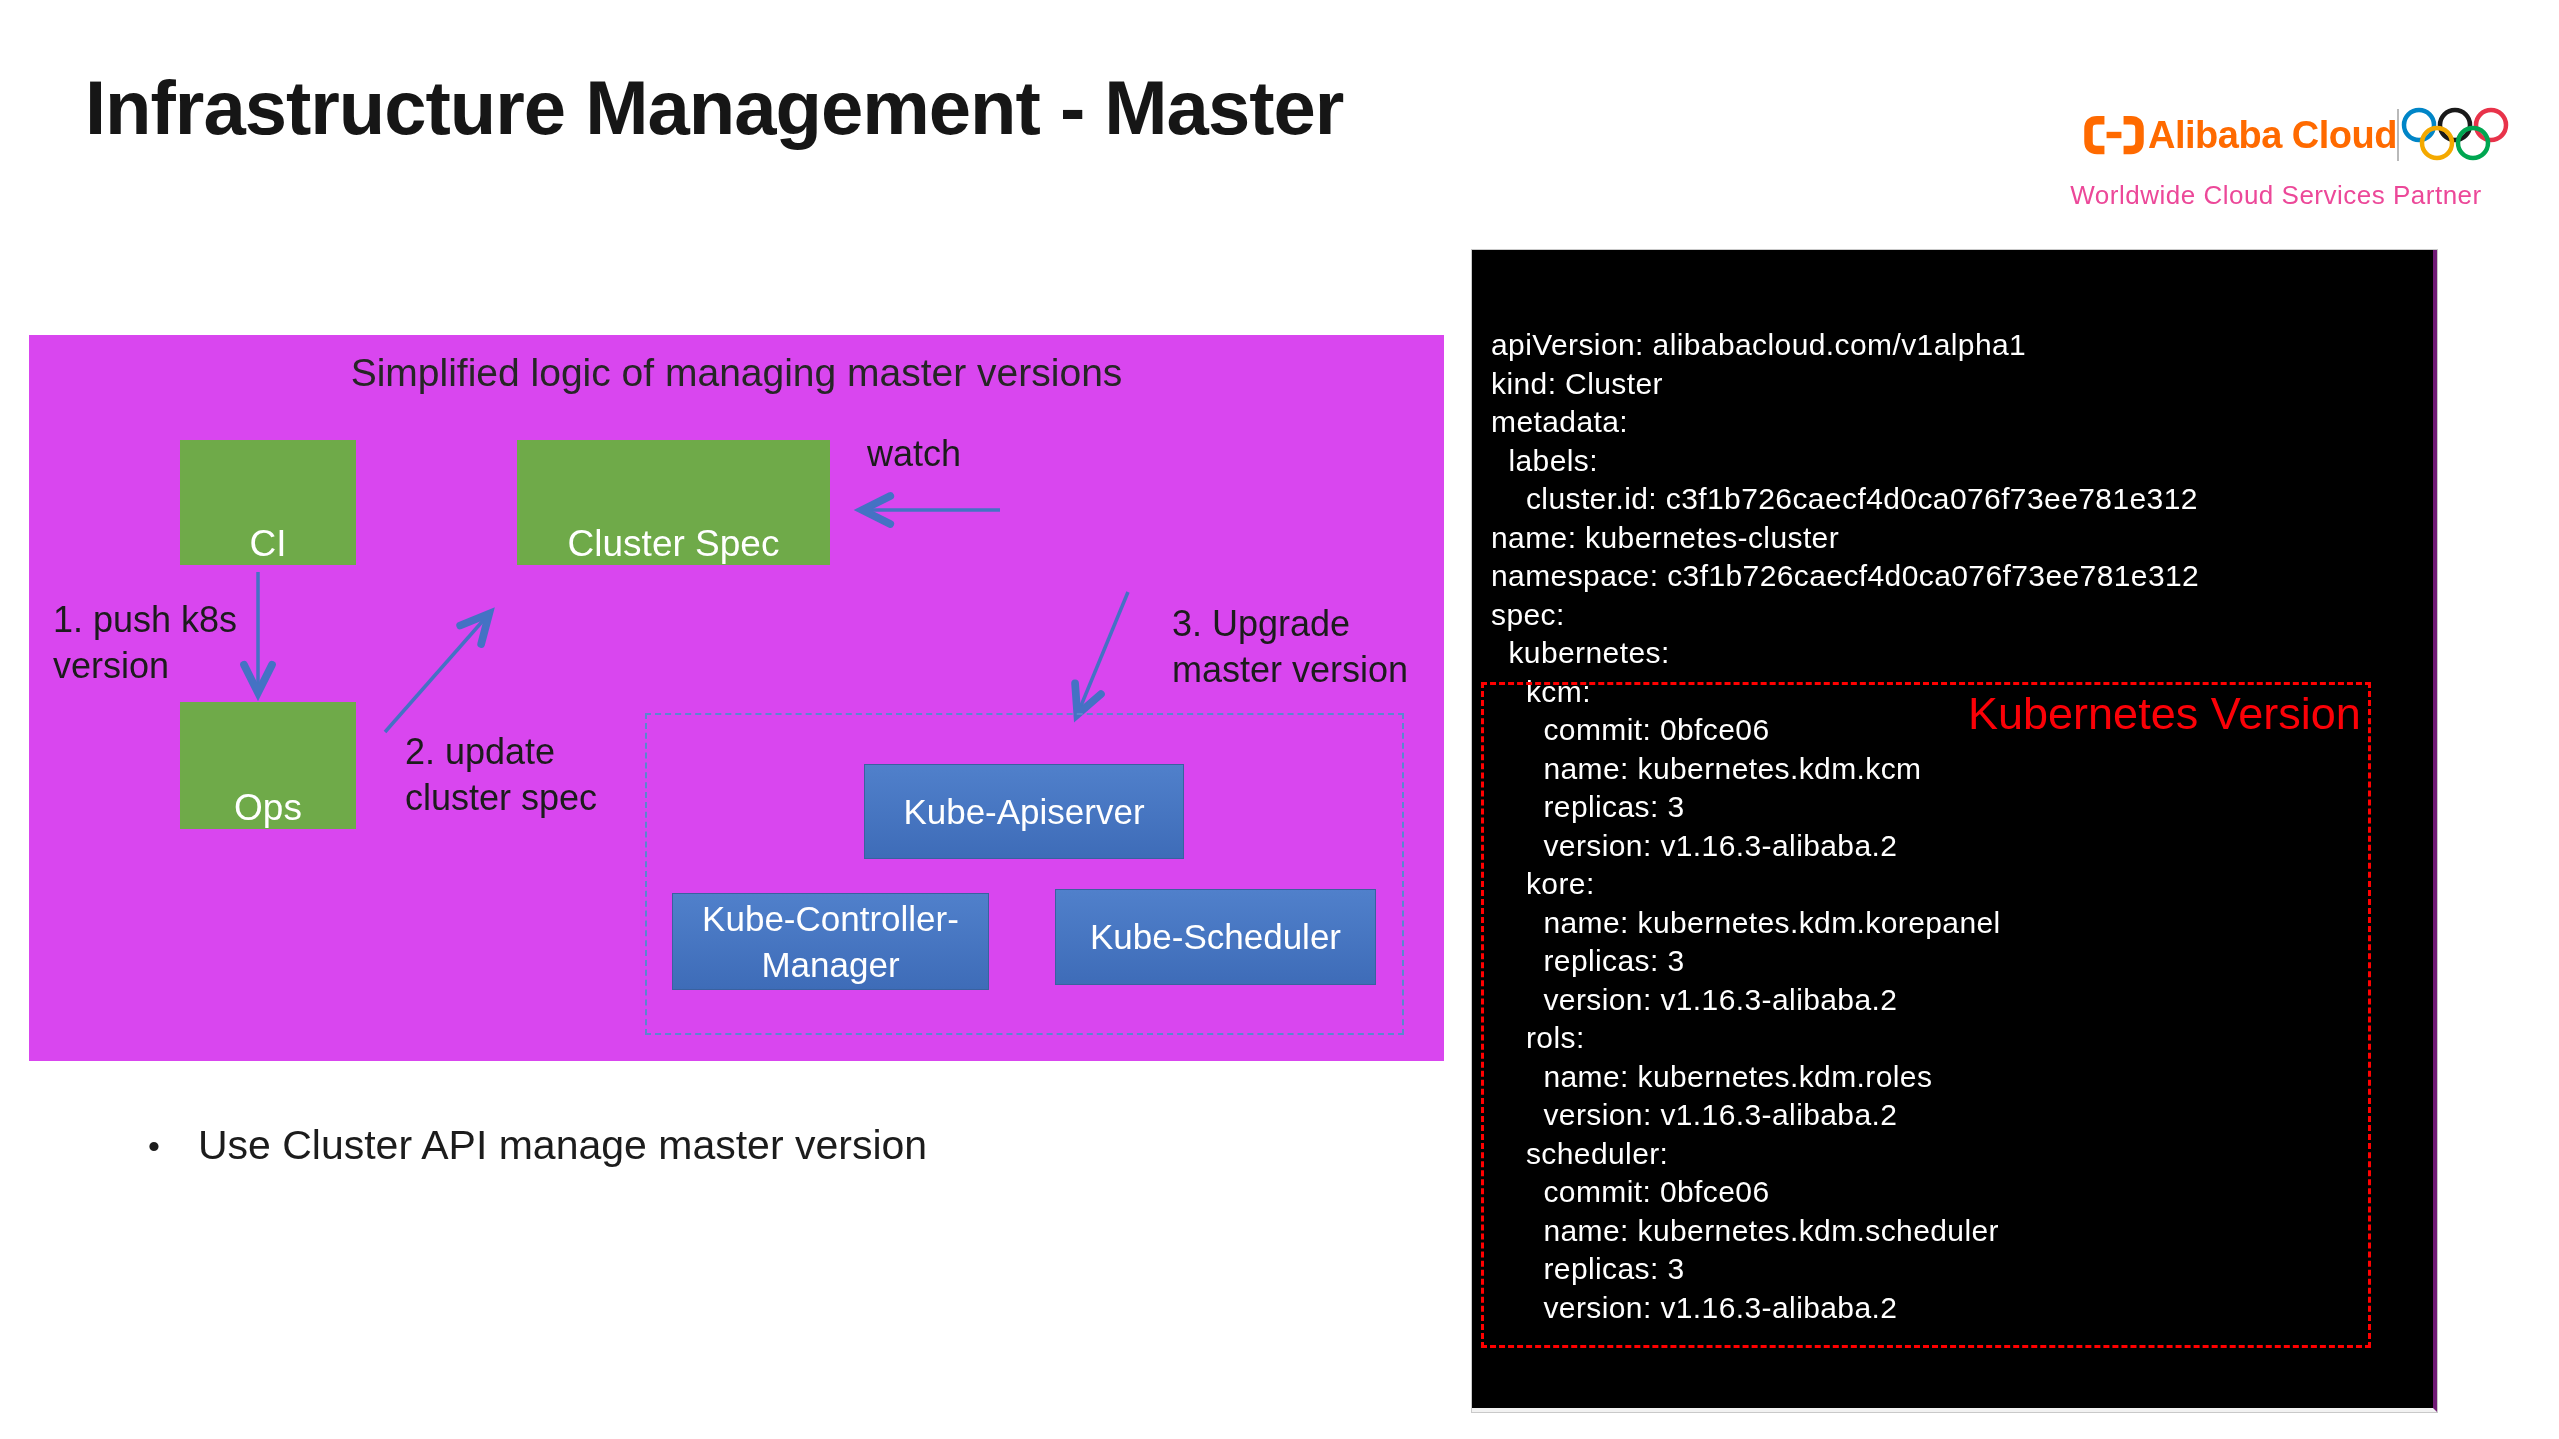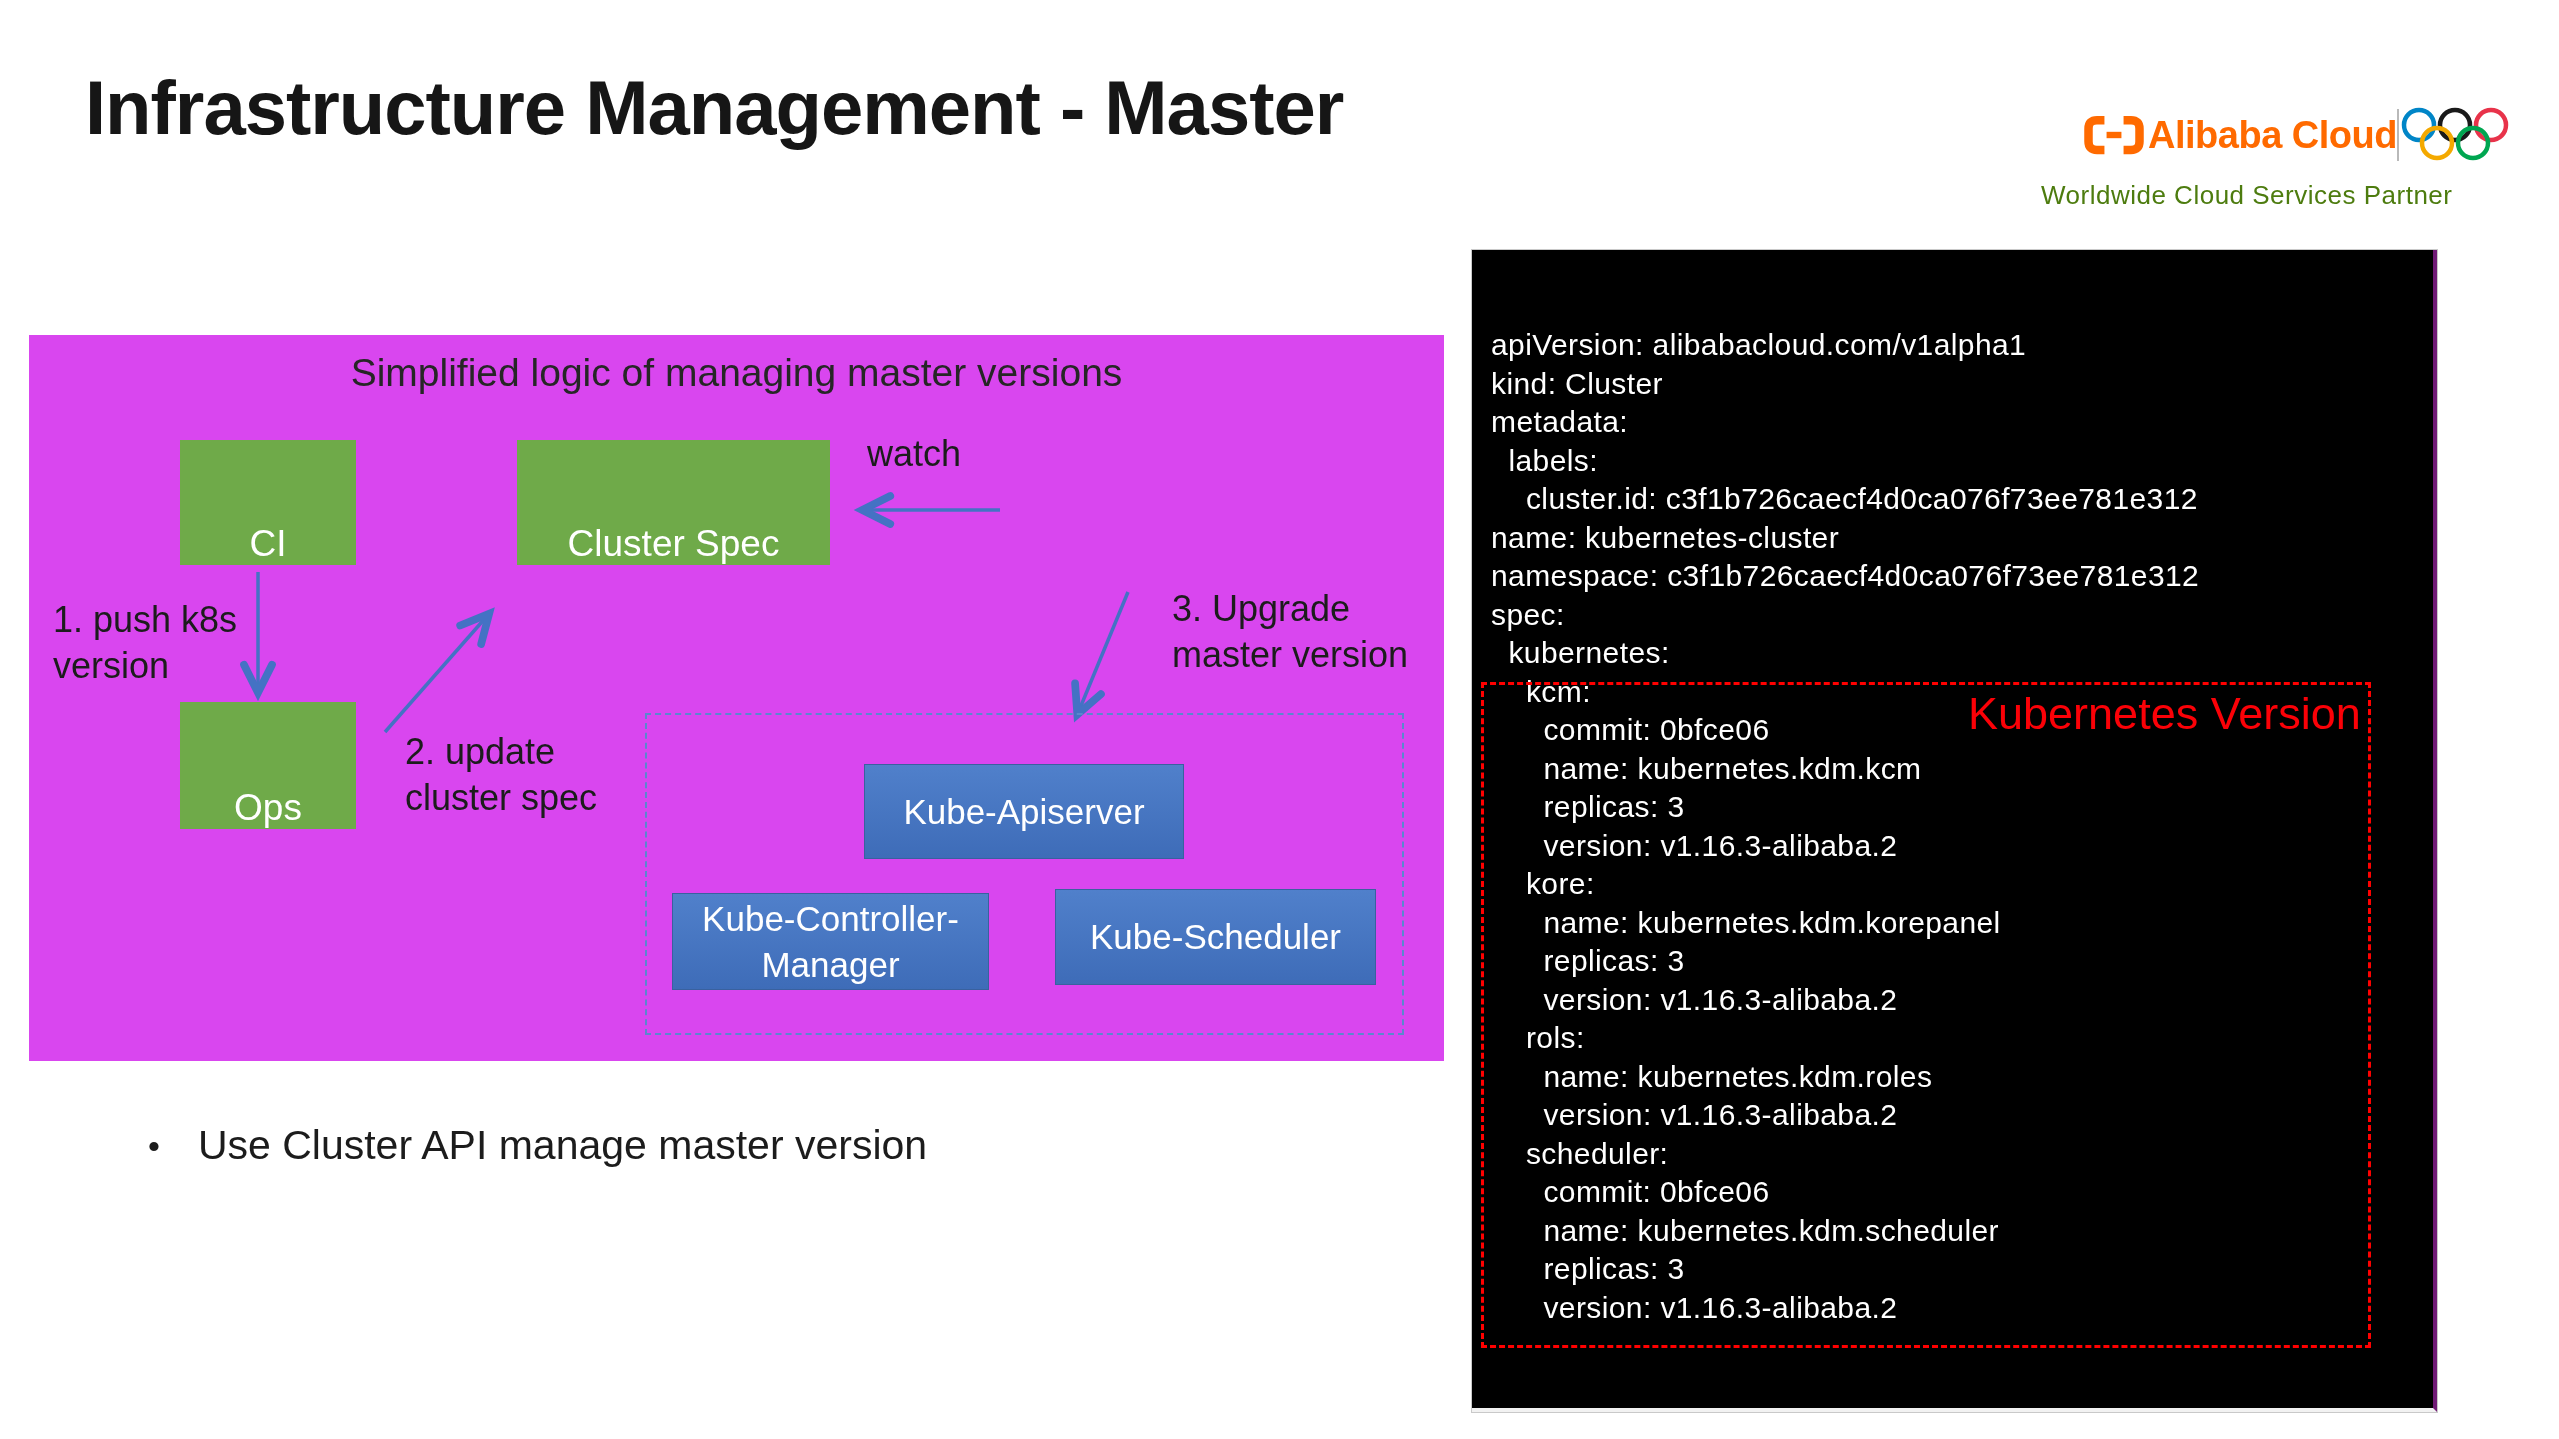--- a/index.html
+++ b/index.html
@@ -6,21 +6,21 @@
   body{width:2559px;height:1439px;position:relative;overflow:hidden;
        font-family:"Liberation Sans", sans-serif;color:#1a1a1a;}
 
   
   .slide-title{position:absolute;left:85px;top:64px;margin:0;
        font-size:76px;font-weight:bold;letter-spacing:-1px;color:#161616;}
   .logo-block{position:absolute;right:48px;top:100px;width:470px;}
   .logo-row{display:flex;align-items:center;justify-content:flex-end;gap:0;height:70px;}
   .brand-name{color:#FF6A00;font-size:38px;font-weight:bold;letter-spacing:-0.5px;white-space:nowrap;}
   .logo-sep{width:2px;height:52px;background:#b9b9b9;}
-  .logo-tagline{margin-top:10px;text-align:left;font-size:26px;color:#4d7c0f;letter-spacing:0.5px;white-space:nowrap;}
+  .logo-tagline{margin-top:10px;text-align:center;font-size:26px;color:#ec4899;letter-spacing:0.5px;white-space:nowrap;}
 
   
   .diagram-panel{position:absolute;left:29px;top:335px;width:1415px;height:726px;background:#d946ef;}
   .diagram-heading{position:absolute;left:0;right:0;top:16px;text-align:center;
        font-size:39px;color:#262626;}
   .gbox{position:absolute;background:#6FAA49;color:#ffffff;display:flex;
        align-items:flex-end;justify-content:center;font-size:37px;}
   .bbox{position:absolute;background:linear-gradient(180deg,#5080cb 0%,#3e6cb8 100%);
        border:1px solid #39619f;color:#ffffff;display:flex;align-items:center;justify-content:center;
        font-size:35px;text-align:center;line-height:1.3;white-space:pre-line;}
@@ -33,21 +33,21 @@
   .box-ci{left:151px;top:105px;width:176px;height:125px;}
   .box-spec{left:488px;top:105px;width:313px;height:125px;}
   .box-api{left:991px;top:105px;width:310px;height:125px;}
   .box-ops{left:151px;top:367px;width:176px;height:127px;}
   .box-apiserver{left:835px;top:429px;width:318px;height:93px;}
   .box-kcm{left:643px;top:558px;width:315px;height:95px;}
   .box-sched{left:1026px;top:554px;width:319px;height:94px;}
   .annot-watch{left:838px;top:96px;}
   .annot-step1{left:24px;top:262px;}
   .annot-step2{left:376px;top:394px;}
-  .annot-step3{left:1143px;top:251px;}
+  .annot-step3{left:1143px;top:266px;}
 
   
   .bullet-row{position:absolute;left:148px;top:1122px;display:flex;align-items:flex-start;gap:38px;
        font-size:41px;color:#1c1c1c;}
   .bullet-dot{font-size:34px;line-height:1.45;}
 
   
   .terminal{position:absolute;left:1472px;top:250px;width:961px;height:1158px;background:#000000;
        border-right:4px solid #701a75;border-bottom:4px solid #f2f2f2;
        box-shadow:0 0 0 1px #c9c9c9;}

